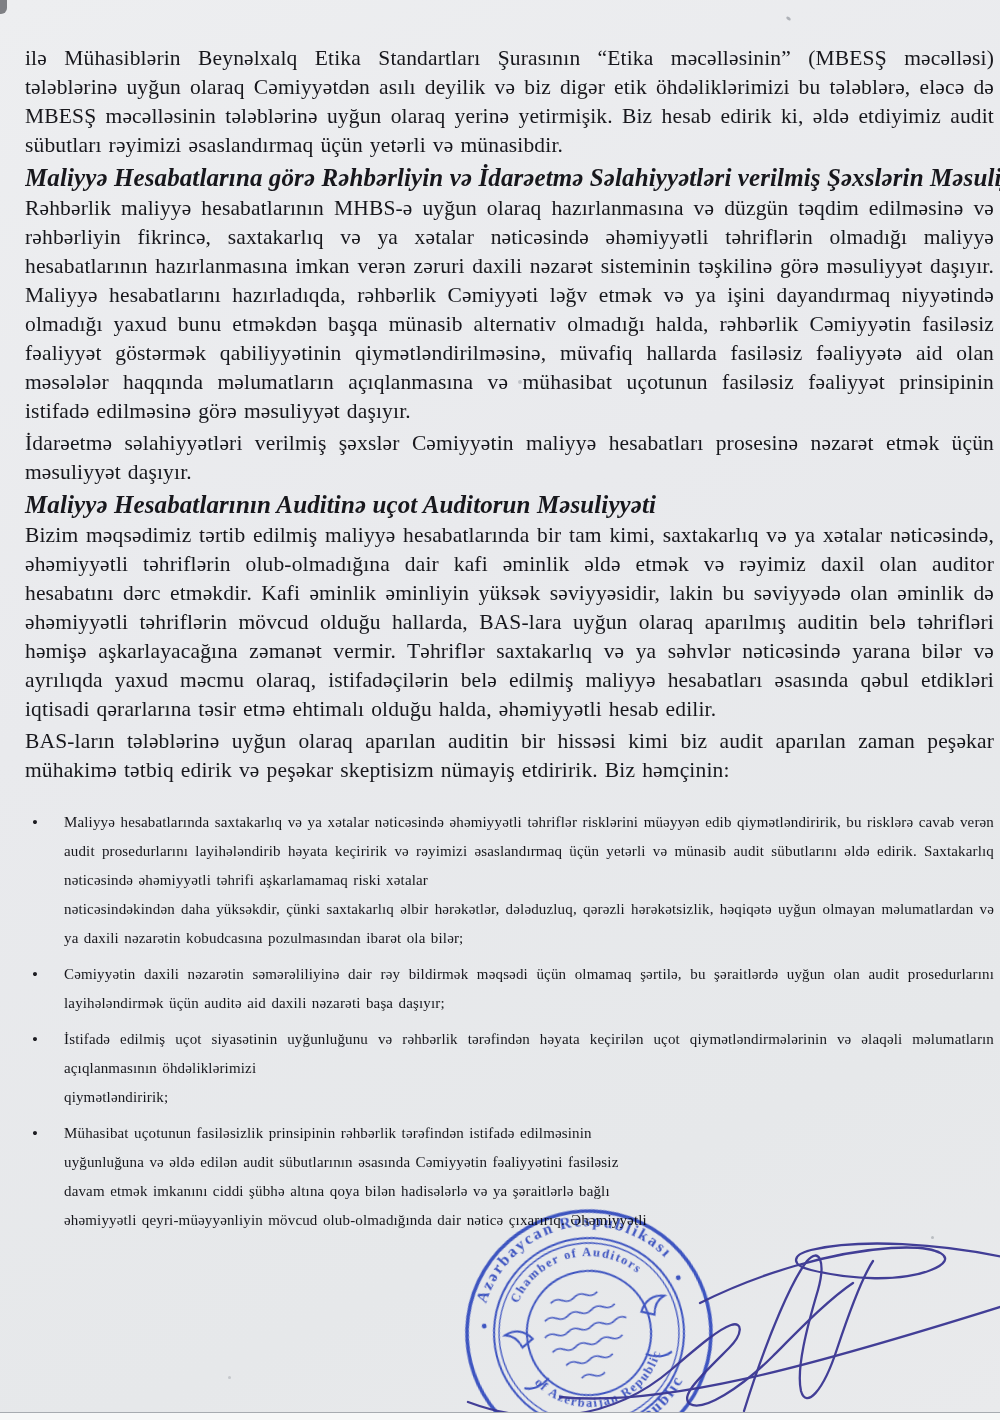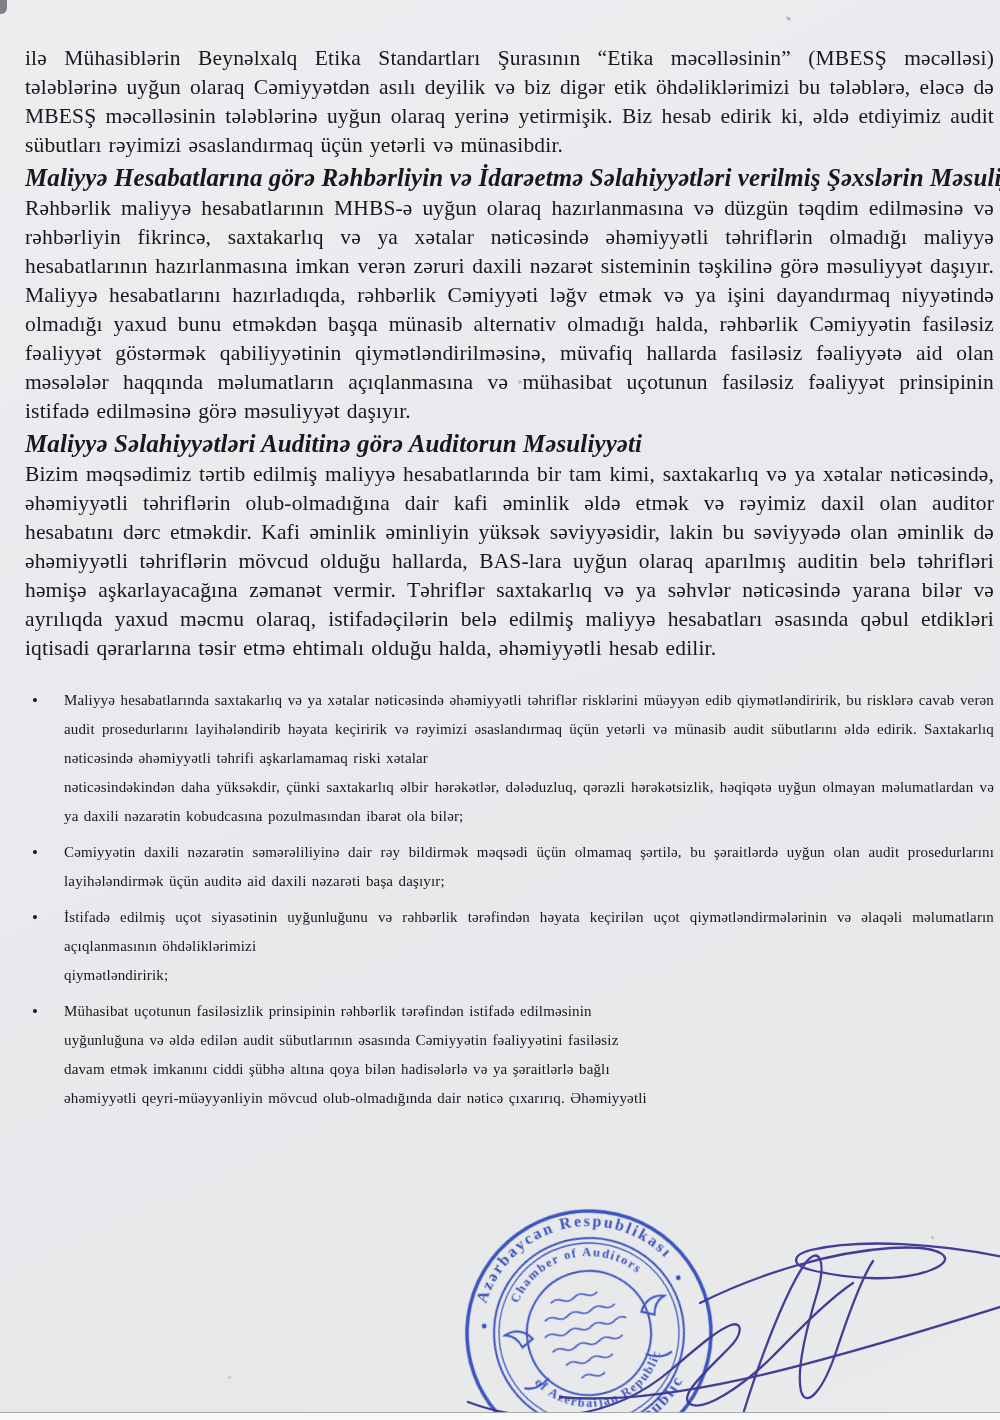--- a/index.html
+++ b/index.html
@@ -58,22 +58,24 @@
   <div class="corner-smudge"></div>
   <div class="speck s1"></div>
   <div class="speck s2"></div>
   <div class="speck s3"></div>
   <div class="speck s4"></div>
 
   <div class="content">
     <p class="body">ilə Mühasiblərin Beynəlxalq Etika Standartları Şurasının “Etika məcəlləsinin” (MBESŞ məcəlləsi) tələblərinə uyğun olaraq Cəmiyyətdən asılı deyilik və biz digər etik öhdəliklərimizi bu tələblərə, eləcə də MBESŞ məcəlləsinin tələblərinə uyğun olaraq yerinə yetirmişik. Biz hesab edirik ki, əldə etdiyimiz audit sübutları rəyimizi əsaslandırmaq üçün yetərli və münasibdir.</p>
     <h3 class="heading clip">Maliyyə Hesabatlarına görə Rəhbərliyin və İdarəetmə Səlahiyyətləri verilmiş Şəxslərin Məsuliyyəti</h3>
     <p class="body">Rəhbərlik maliyyə hesabatlarının MHBS-ə uyğun olaraq hazırlanmasına və düzgün təqdim edilməsinə və rəhbərliyin fikrincə, saxtakarlıq və ya xətalar nəticəsində əhəmiyyətli təhriflərin olmadığı maliyyə hesabatlarının hazırlanmasına imkan verən zəruri daxili nəzarət sisteminin təşkilinə görə məsuliyyət daşıyır. Maliyyə hesabatlarını hazırladıqda, rəhbərlik Cəmiyyəti ləğv etmək və ya işini dayandırmaq niyyətində olmadığı yaxud bunu etməkdən başqa münasib alternativ olmadığı halda, rəhbərlik Cəmiyyətin fasiləsiz fəaliyyət göstərmək qabiliyyətinin qiymətləndirilməsinə, müvafiq hallarda fasiləsiz fəaliyyətə aid olan məsələlər haqqında məlumatların açıqlanmasına və mühasibat uçotunun fasiləsiz fəaliyyət prinsipinin istifadə edilməsinə görə məsuliyyət daşıyır.</p>
-    <h3 class="heading">Maliyyə Səlahiyyətləri Auditinə görə Auditorun Məsuliyyəti</h3>
+    <p class="body">İdarəetmə səlahiyyətləri verilmiş şəxslər Cəmiyyətin maliyyə hesabatları prosesinə nəzarət etmək üçün məsuliyyət daşıyır.</p>
+    <h3 class="heading">Maliyyə Hesabatlarının Auditinə uçot Auditorun Məsuliyyəti</h3>
     <p class="body">Bizim məqsədimiz tərtib edilmiş maliyyə hesabatlarında bir tam kimi, saxtakarlıq və ya xətalar nəticəsində, əhəmiyyətli təhriflərin olub-olmadığına dair kafi əminlik əldə etmək və rəyimiz daxil olan auditor hesabatını dərc etməkdir. Kafi əminlik əminliyin yüksək səviyyəsidir, lakin bu səviyyədə olan əminlik də əhəmiyyətli təhriflərin mövcud olduğu hallarda, BAS-lara uyğun olaraq aparılmış auditin belə təhrifləri həmişə aşkarlayacağına zəmanət vermir. Təhriflər saxtakarlıq və ya səhvlər nəticəsində yarana bilər və ayrılıqda yaxud məcmu olaraq, istifadəçilərin belə edilmiş maliyyə hesabatları əsasında qəbul etdikləri iqtisadi qərarlarına təsir etmə ehtimalı olduğu halda, əhəmiyyətli hesab edilir.</p>
+    <p class="body">BAS-ların tələblərinə uyğun olaraq aparılan auditin bir hissəsi kimi biz audit aparılan zaman peşəkar mühakimə tətbiq edirik və peşəkar skeptisizm nümayiş etdiririk. Biz həmçinin:</p>
 
     <ul class="bullets">
       <li>
         <span class="marker">•</span>
         <div class="btext">Maliyyə hesabatlarında saxtakarlıq və ya xətalar nəticəsində əhəmiyyətli təhriflər risklərini müəyyən edib qiymətləndiririk, bu risklərə cavab verən audit prosedurlarını layihələndirib həyata keçiririk və rəyimizi əsaslandırmaq üçün yetərli və münasib audit sübutlarını əldə edirik. Saxtakarlıq nəticəsində əhəmiyyətli təhrifi aşkarlamamaq riski xətalar
 nəticəsindəkindən daha yüksəkdir, çünki saxtakarlıq əlbir hərəkətlər, dələduzluq, qərəzli hərəkətsizlik, həqiqətə uyğun olmayan məlumatlardan və ya daxili nəzarətin kobudcasına pozulmasından ibarət ola bilər;</div>
       </li>
       <li>
         <span class="marker">•</span>
         <div class="btext">Cəmiyyətin daxili nəzarətin səmərəliliyinə dair rəy bildirmək məqsədi üçün olmamaq şərtilə, bu şəraitlərdə uyğun olan audit prosedurlarını layihələndirmək üçün auditə aid daxili nəzarəti başa daşıyır;</div>

